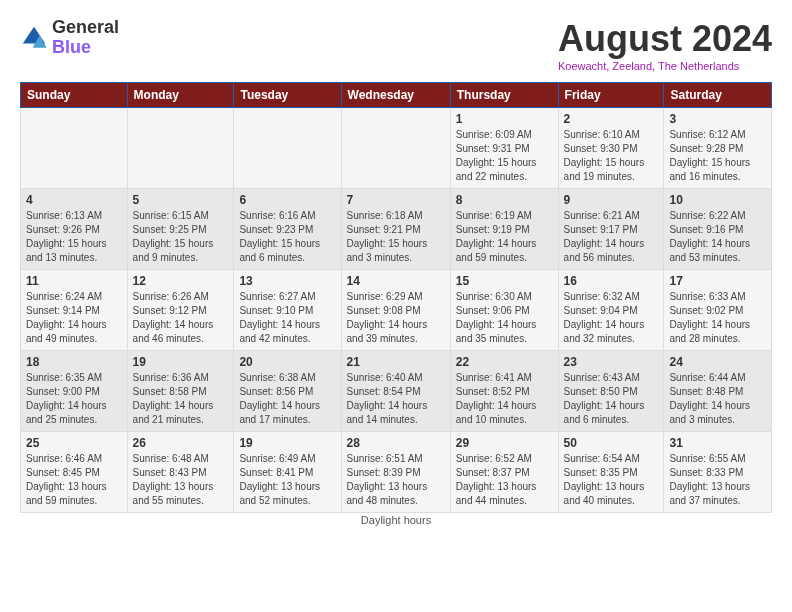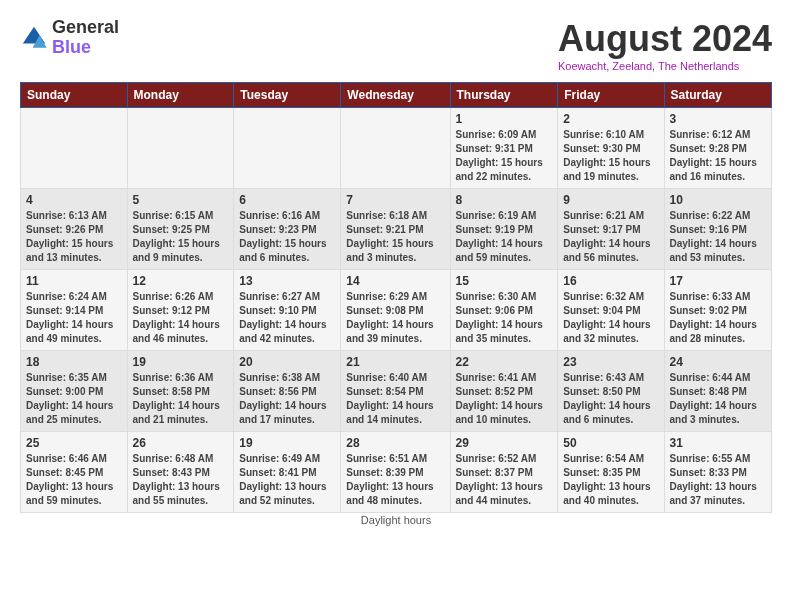--- a/index.html
+++ b/index.html
@@ -87,21 +87,20 @@
       font-weight: bold;
       font-size: 12px;
       color: #333;
       display: block;
       margin-bottom: 2px;
     }
     .day-info {
       color: #444;
       line-height: 1.4;
       font-size: 10px;
-      font-weight: bold;
     }
     .empty-cell {
       background-color: #f5f5f5 !important;
     }
     .footer-note {
       font-size: 11px;
       color: #555;
       margin-top: 1px;
       text-align: center;
     }

